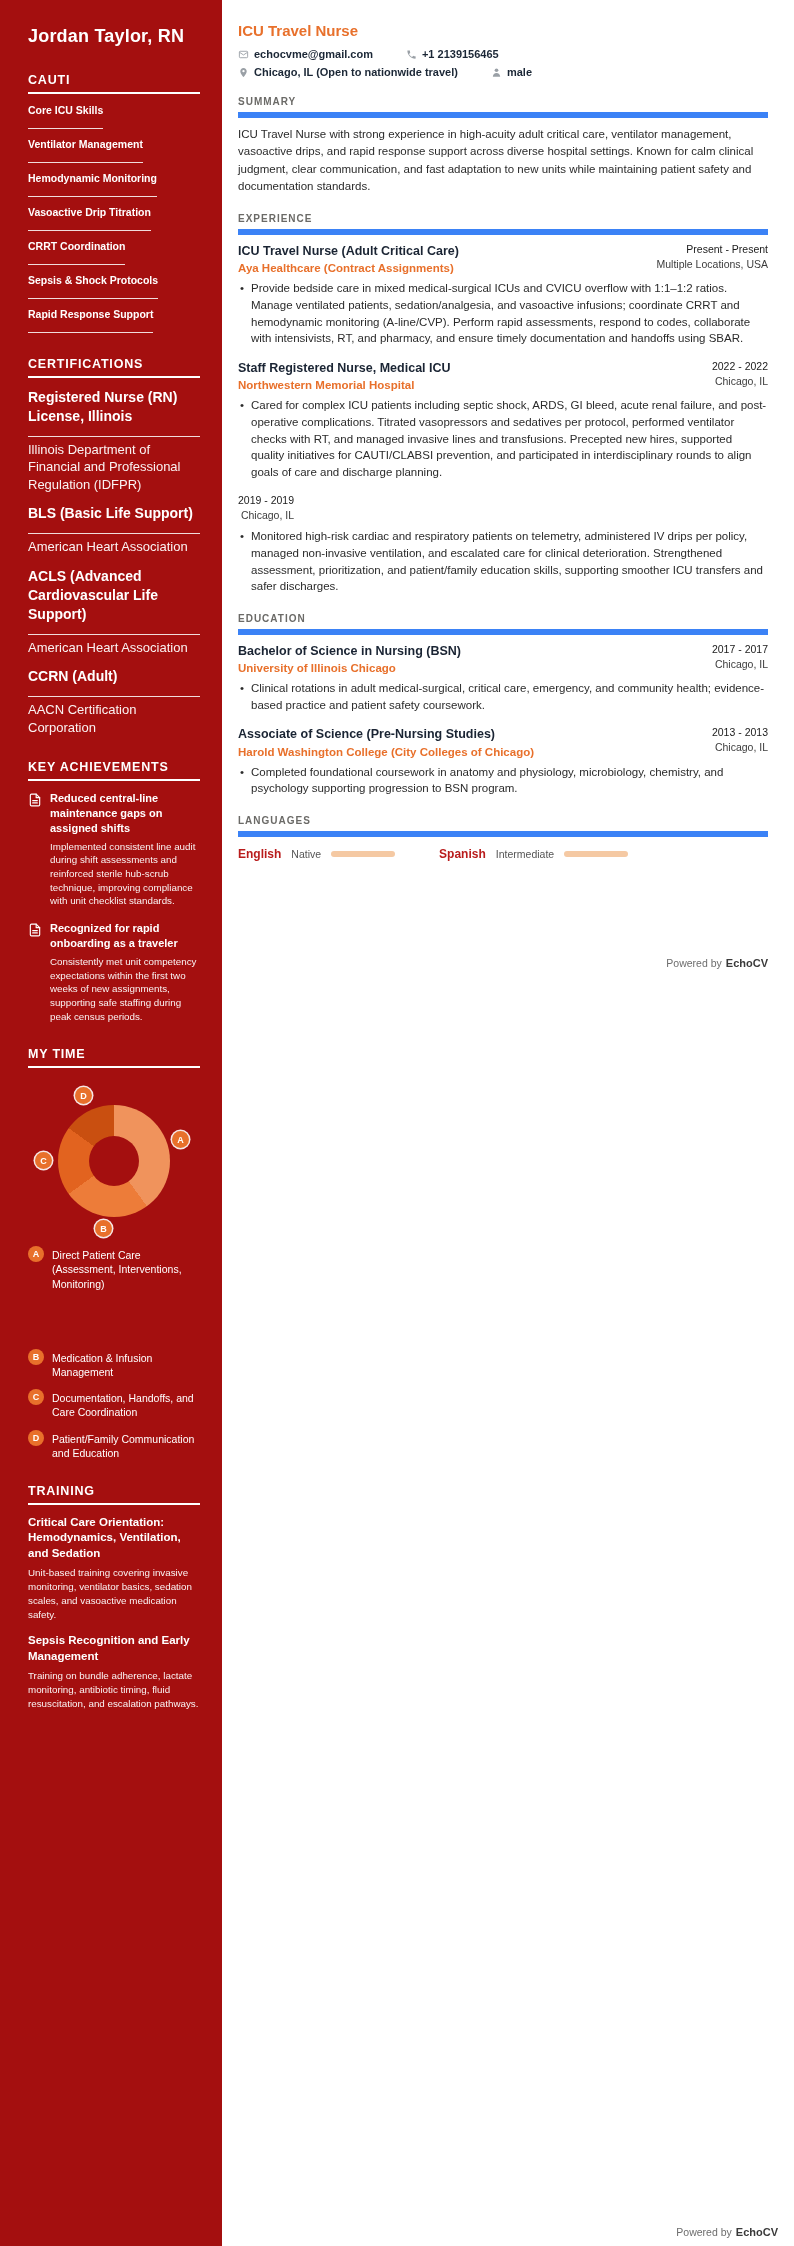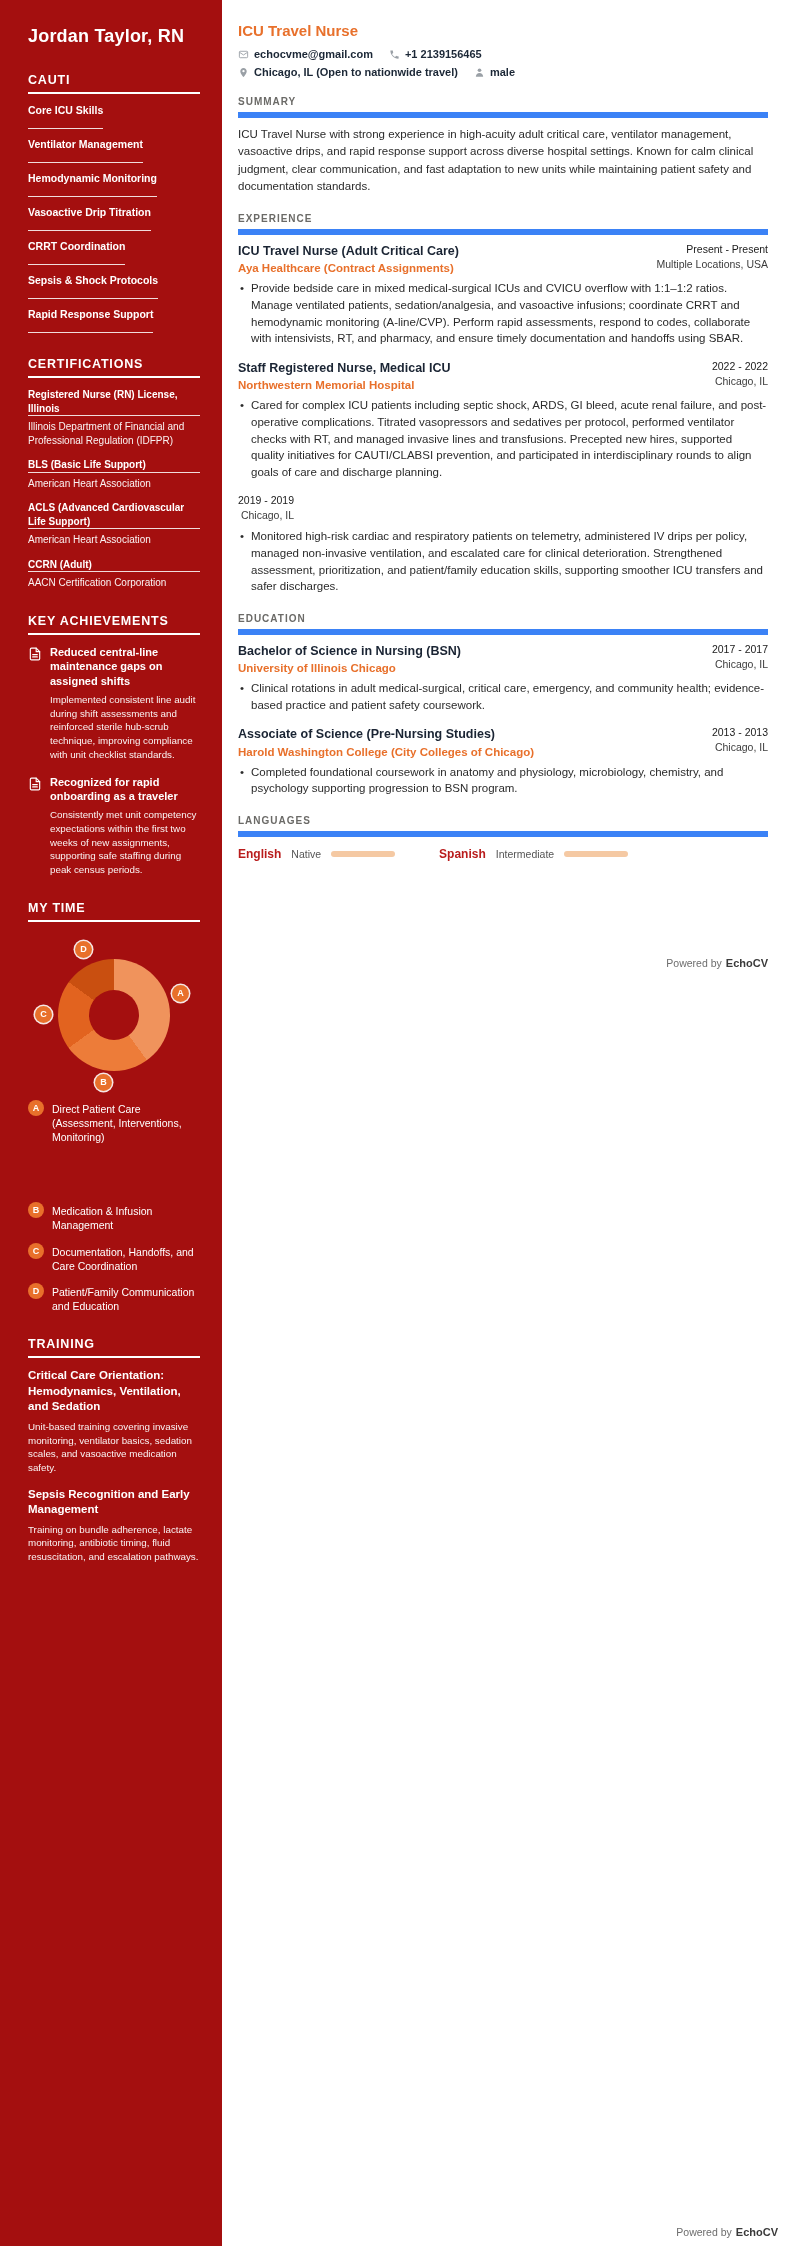--- a/index.html
+++ b/index.html
@@ -16,23 +16,23 @@
 
   
   .sidebar{position:absolute;left:0;top:0;width:222px;height:100%;background:var(--sidebar-bg);
            color:#fff;padding:26px 22px 0 28px;}
   .name{font-size:18px;font-weight:bold;letter-spacing:.2px;margin:0 0 26px;}
   .sb-heading{font-size:12.5px;font-weight:bold;letter-spacing:.8px;border-bottom:2px solid #fff;
               padding-bottom:5px;margin:24px 0 10px;}
   .skills{display:flex;flex-wrap:wrap;column-gap:14px;row-gap:9px;}
   .skill{font-size:10.5px;font-weight:bold;padding-bottom:12px;border-bottom:1px solid rgba(255,255,255,.85);}
   .cert{margin-bottom:11px;}
-  .cert-title{font-size:10px;font-weight:bold;line-height:1.35;padding-bottom:0;
+  .cert-title{font-size:14px;font-weight:bold;line-height:1.35;padding-bottom:10px;
               border-bottom:1px solid rgba(255,255,255,.85);margin-bottom:4px;}
-  .cert-issuer{font-size:10px;line-height:1.35;color:rgba(255,255,255,.95);}
+  .cert-issuer{font-size:13px;line-height:1.35;color:rgba(255,255,255,.95);}
   .ach{display:flex;gap:8px;margin-bottom:13px;}
   .ach-icon{flex:none;width:14px;padding-top:2px;}
   .ach-title{font-size:11px;font-weight:bold;line-height:1.35;margin-bottom:4px;}
   .ach-desc{font-size:9.8px;line-height:1.4;color:rgba(255,255,255,.95);}
 
   
   .donut-wrap{position:relative;width:158px;height:158px;margin:14px auto 6px;}
   .donut{position:absolute;left:23px;top:23px;width:112px;height:112px;border-radius:50%;}
   .donut-hole{position:absolute;left:50%;top:50%;transform:translate(-50%,-50%);
               width:50px;height:50px;border-radius:50%;background:var(--sidebar-bg);}
@@ -48,21 +48,21 @@
                 color:#fff;font-size:9px;font-weight:bold;display:flex;align-items:center;justify-content:center;}
   .legend-text{font-size:10.5px;line-height:1.35;padding-top:2px;}
   .legend-gap{height:48px;}
   .tr-item{margin-bottom:12px;}
   .tr-title{font-size:11.5px;font-weight:bold;line-height:1.35;margin:0 0 5px;}
   .tr-desc{font-size:9.8px;line-height:1.4;color:rgba(255,255,255,.95);}
 
   
   .main{margin-left:222px;padding:22px 26px 0 16px;color:var(--text);}
   .main-title{color:var(--accent);font-size:15px;font-weight:bold;margin:0 0 9px;}
-  .contact-row{display:flex;gap:16px;align-items:center;margin-bottom:6px;}
+  .contact-row{display:flex;gap:33px;align-items:center;margin-bottom:6px;}
   .contact-item{display:flex;gap:5px;align-items:center;font-size:11px;font-weight:bold;color:#1B2736;}
   .m-heading{font-size:10px;font-weight:bold;color:var(--heading);letter-spacing:1px;
              border-bottom:6px solid #3b82f6;padding-bottom:5px;margin:18px 0 8px;}
   .para{font-size:11.5px;line-height:1.5;color:var(--text);margin:0;}
   .job{margin-bottom:13px;}
   .job-head{display:flex;justify-content:space-between;gap:0;}
   .job-title{font-size:12.5px;font-weight:bold;color:#1A2433;line-height:1.3;}
   .job-company{font-size:11.5px;font-weight:bold;color:var(--accent);margin-top:3px;}
   .job-right{flex:none;text-align:right;max-width:120px;}
   .job-dates{font-size:10.5px;color:#1A1A1A;white-space:nowrap;}

